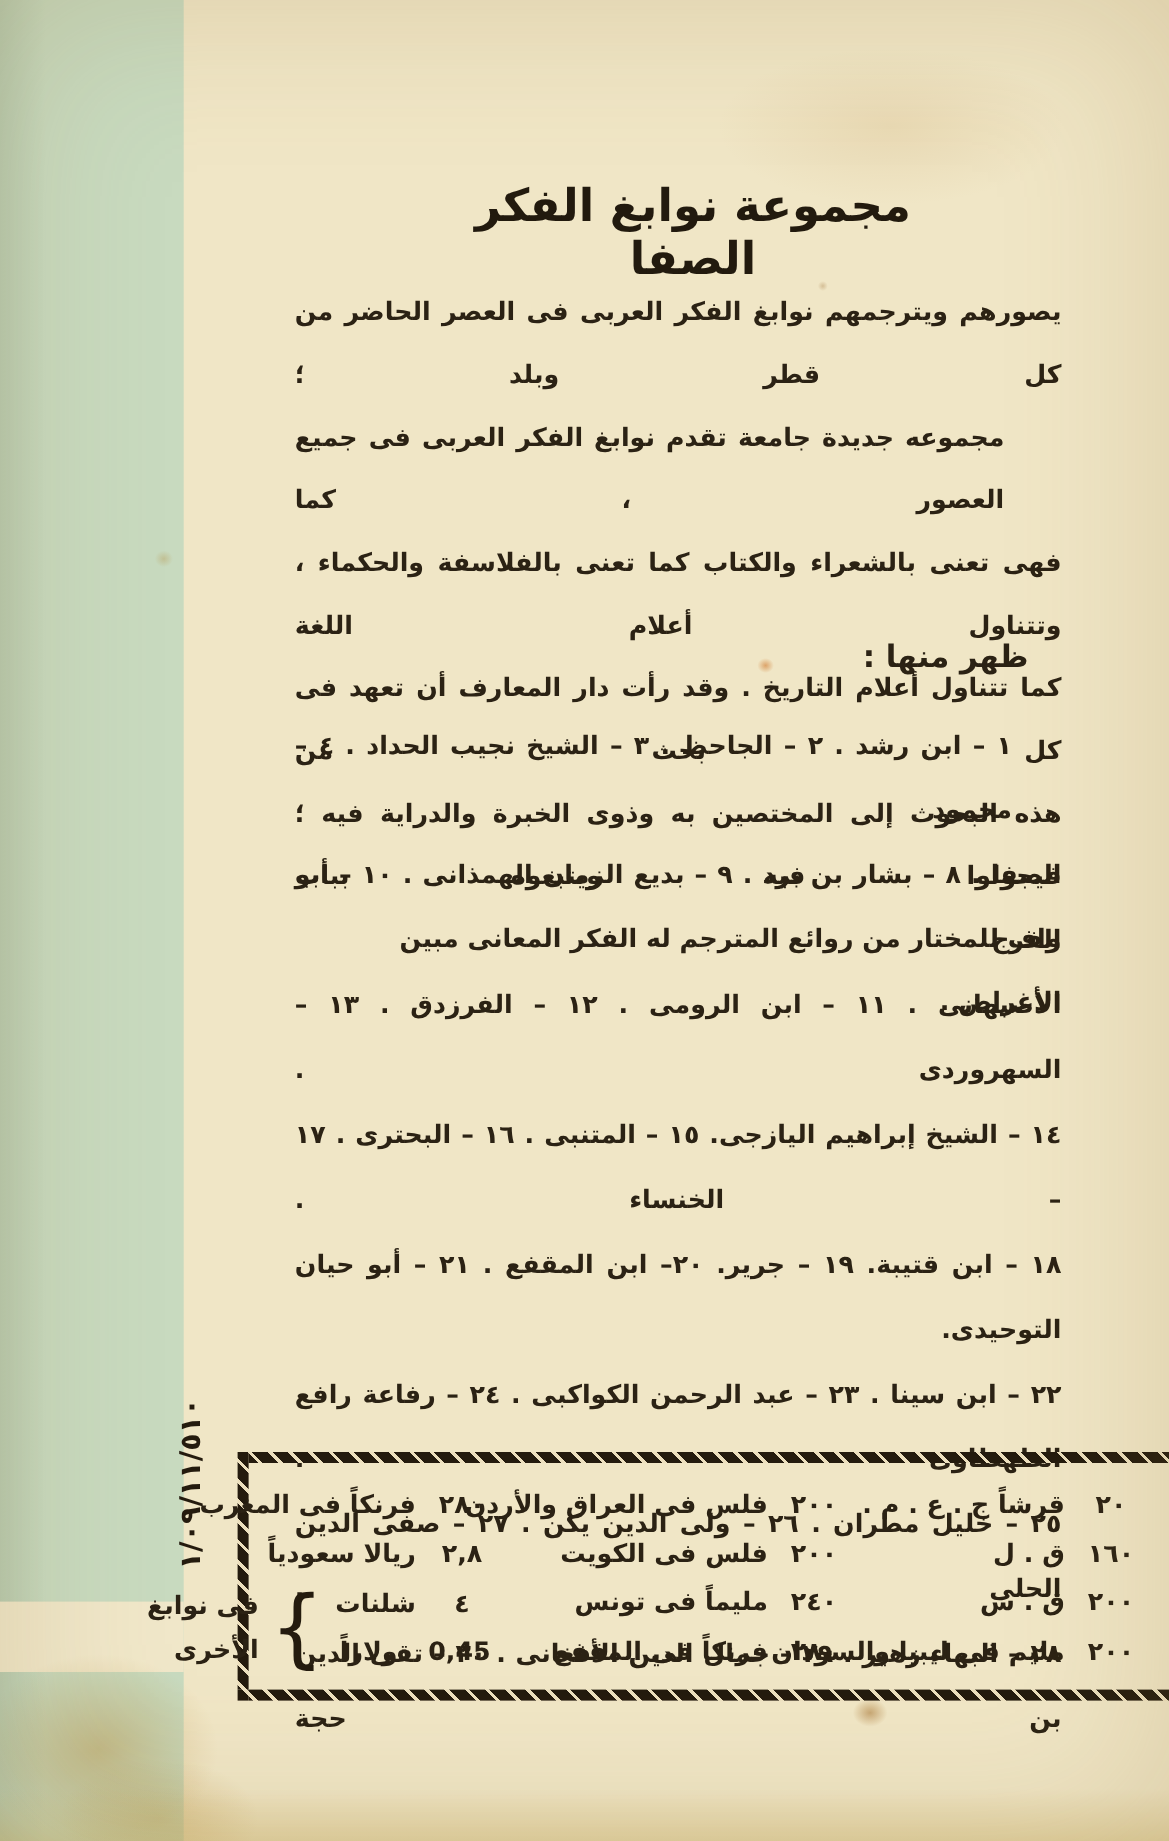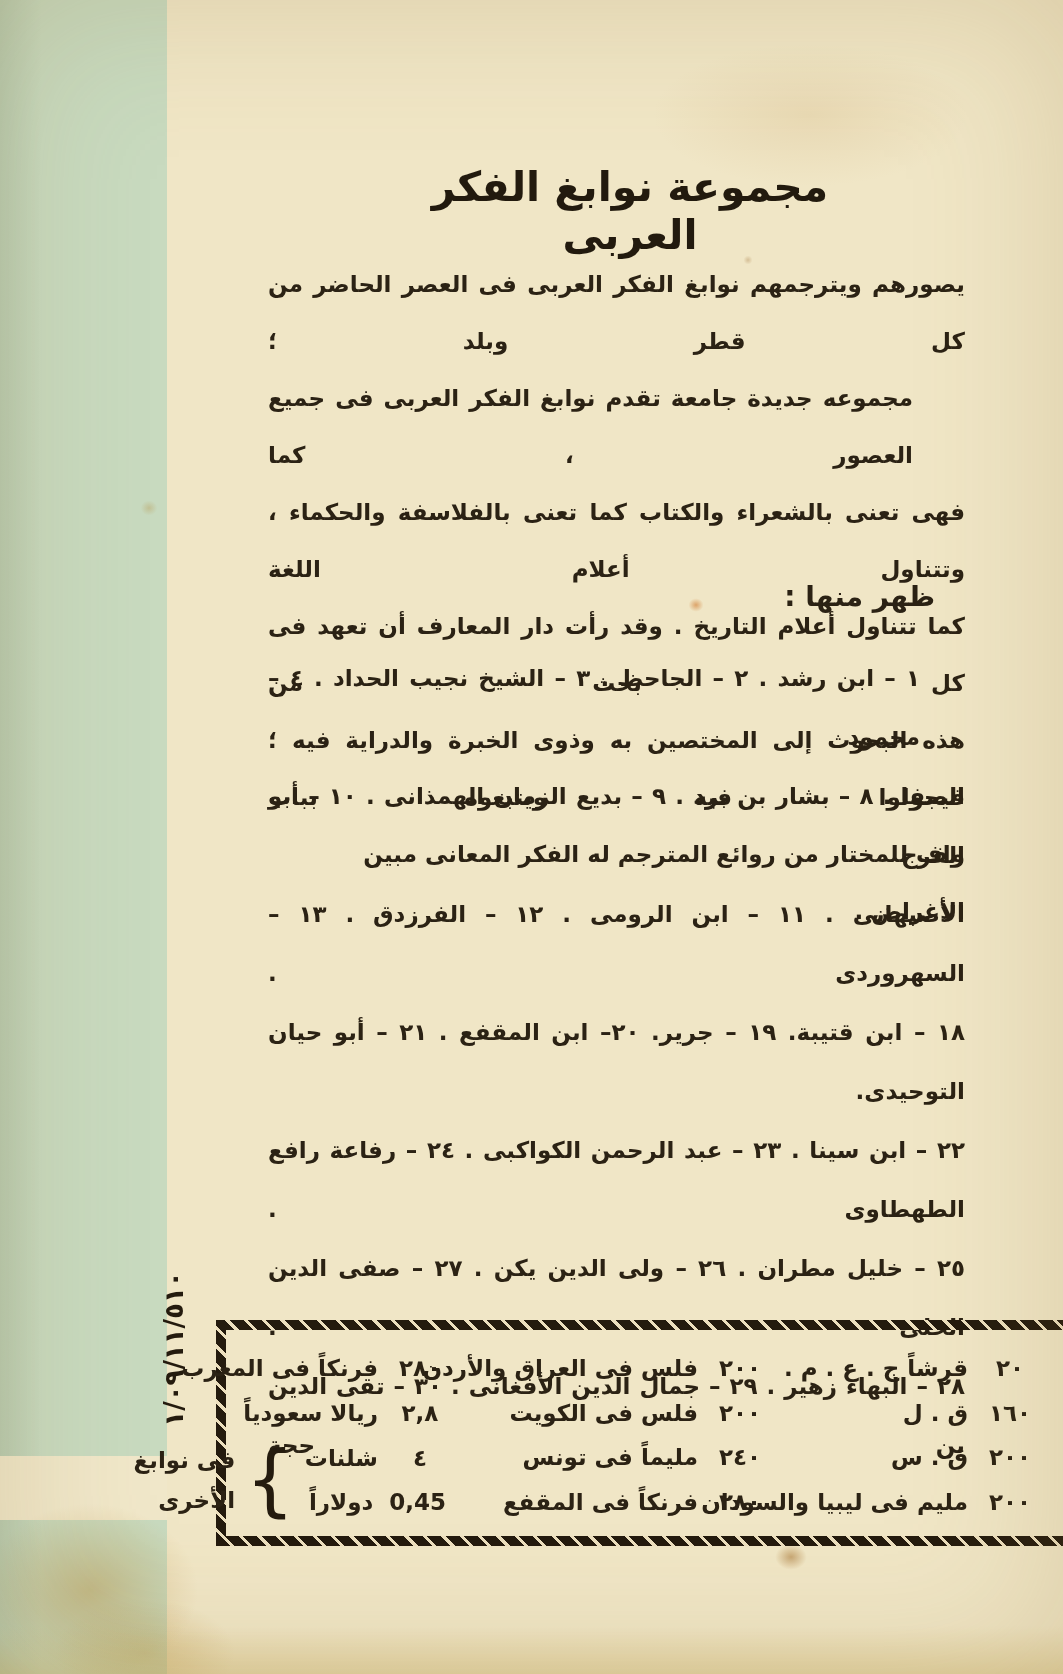--- a/index.html
+++ b/index.html
@@ -84,37 +84,38 @@
   <div class="stain" style="left:600px;top:20px;width:420px;height:190px;
        background:radial-gradient(closest-side,rgba(200,160,100,.18),rgba(200,160,100,0) 75%);"></div>
   <div class="stain" style="left:686px;top:596px;width:20px;height:18px;
        background:radial-gradient(closest-side,rgba(205,110,30,.55),rgba(205,110,30,0) 75%);"></div>
   <div class="stain" style="left:138px;top:498px;width:22px;height:20px;
        background:radial-gradient(closest-side,rgba(180,140,60,.32),rgba(180,140,60,0) 75%);"></div>
   <div class="stain" style="left:742px;top:254px;width:12px;height:12px;
        background:radial-gradient(closest-side,rgba(150,100,40,.3),rgba(150,100,40,0) 75%);"></div>
   <div class="bottom-band"></div>
 
-  <div class="title">مجموعة نوابغ الفكر العربى</div>
+  <div class="title">مجموعة نوابغ الفكر الصفا</div>
 
   <div class="intro">
     <span class="txtline jl">يصورهم ويترجمهم نوابغ الفكر العربى فى العصر الحاضر من كل قطر وبلد ؛</span>
     <span class="txtline jl indent1">مجموعه جديدة جامعة تقدم نوابغ الفكر العربى فى جميع العصور ، كما</span>
     <span class="txtline jl">فهى تعنى بالشعراء والكتاب كما تعنى بالفلاسفة والحكماء ، وتتناول أعلام اللغة</span>
     <span class="txtline jl">كما تتناول أعلام التاريخ . وقد رأت دار المعارف أن تعهد فى كل بحث من</span>
     <span class="txtline jl">هذه البحوث إلى المختصين به وذوى الخبرة والدراية فيه ؛ فيجولوا فيه ويتبعوه بباب</span>
     <span class="txtline">واف للمختار من روائع المترجم له الفكر المعانى مبين الأغراض .</span>
   </div>
 
   <div class="heading">ظهر منها :</div>
 
   <div class="list">
     <span class="txtline jl indent2">١ – ابن رشد . ٢ – الجاحظ . ٣ – الشيخ نجيب الحداد . ٤ – محمود</span>
     <span class="txtline jl">الصفا . ٨ – بشار بن برد . ٩ – بديع الزمان الهمذانى . ١٠ – أبو الفرج</span>
     <span class="txtline jl">الأصبهانى . ١١ – ابن الرومى . ١٢ – الفرزدق . ١٣ – السهروردى .</span>
+    <span class="txtline jl">١٤ – الشيخ إبراهيم اليازجى. ١٥ – المتنبى . ١٦ – البحترى . ١٧ – الخنساء .</span>
     <span class="txtline jl">١٨ – ابن قتيبة. ١٩ – جرير. ٢٠– ابن المقفع . ٢١ – أبو حيان التوحيدى.</span>
     <span class="txtline jl">٢٢ – ابن سينا . ٢٣ – عبد الرحمن الكواكبى . ٢٤ – رفاعة رافع الطهطاوى .</span>
     <span class="txtline jl">٢٥ – خليل مطران . ٢٦ – ولى الدين يكن . ٢٧ – صفى الدين الحلى .</span>
     <span class="txtline jl">٢٨ – البهاء زهير . ٢٩ – جمال الدين الأفغانى . ٣٠ – تقى الدين بن حجة</span>
 
   </div>
 
   <div class="price-box">
     <div class="price-grid">
 

